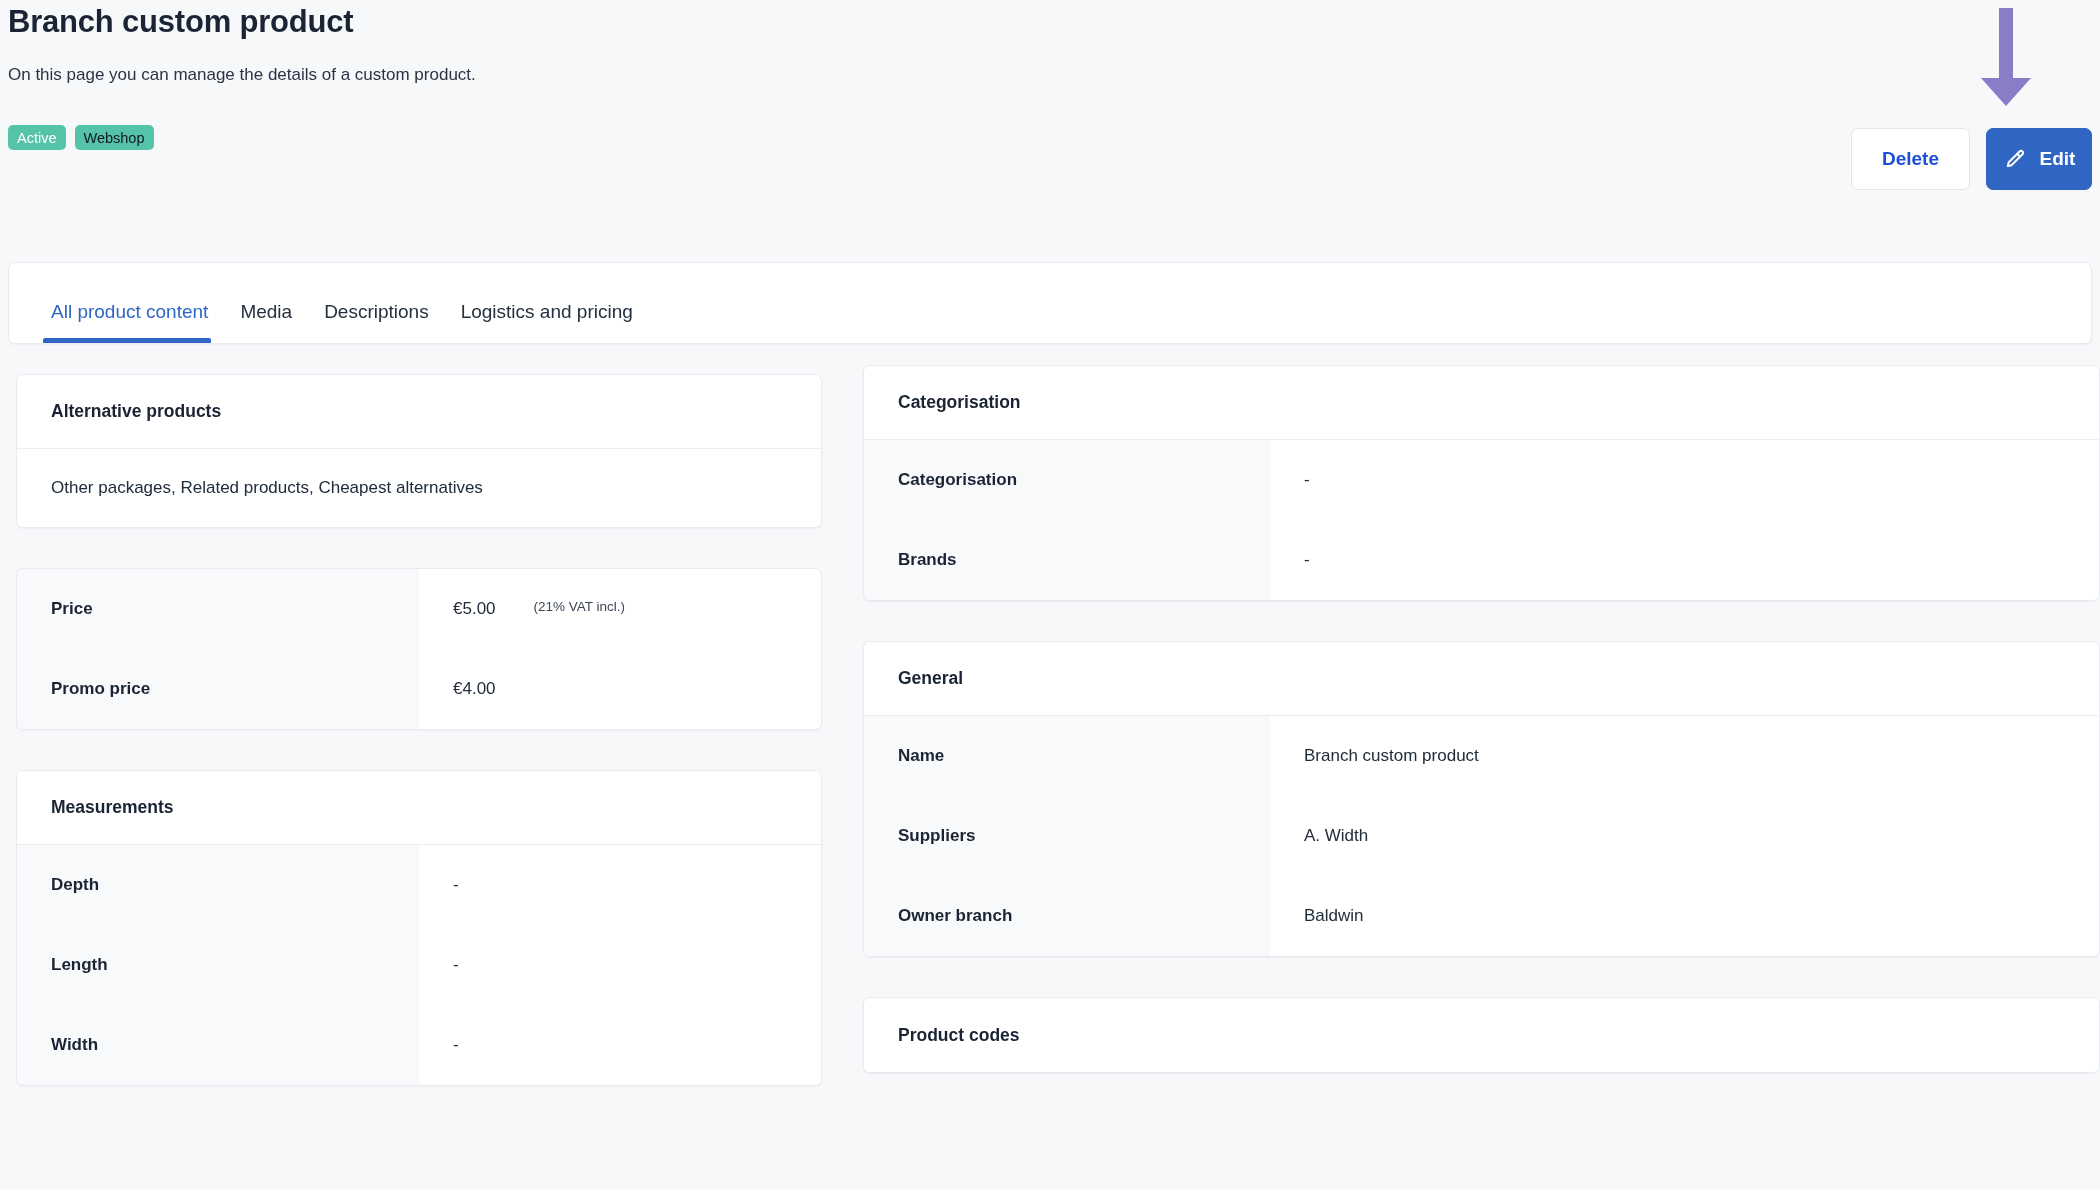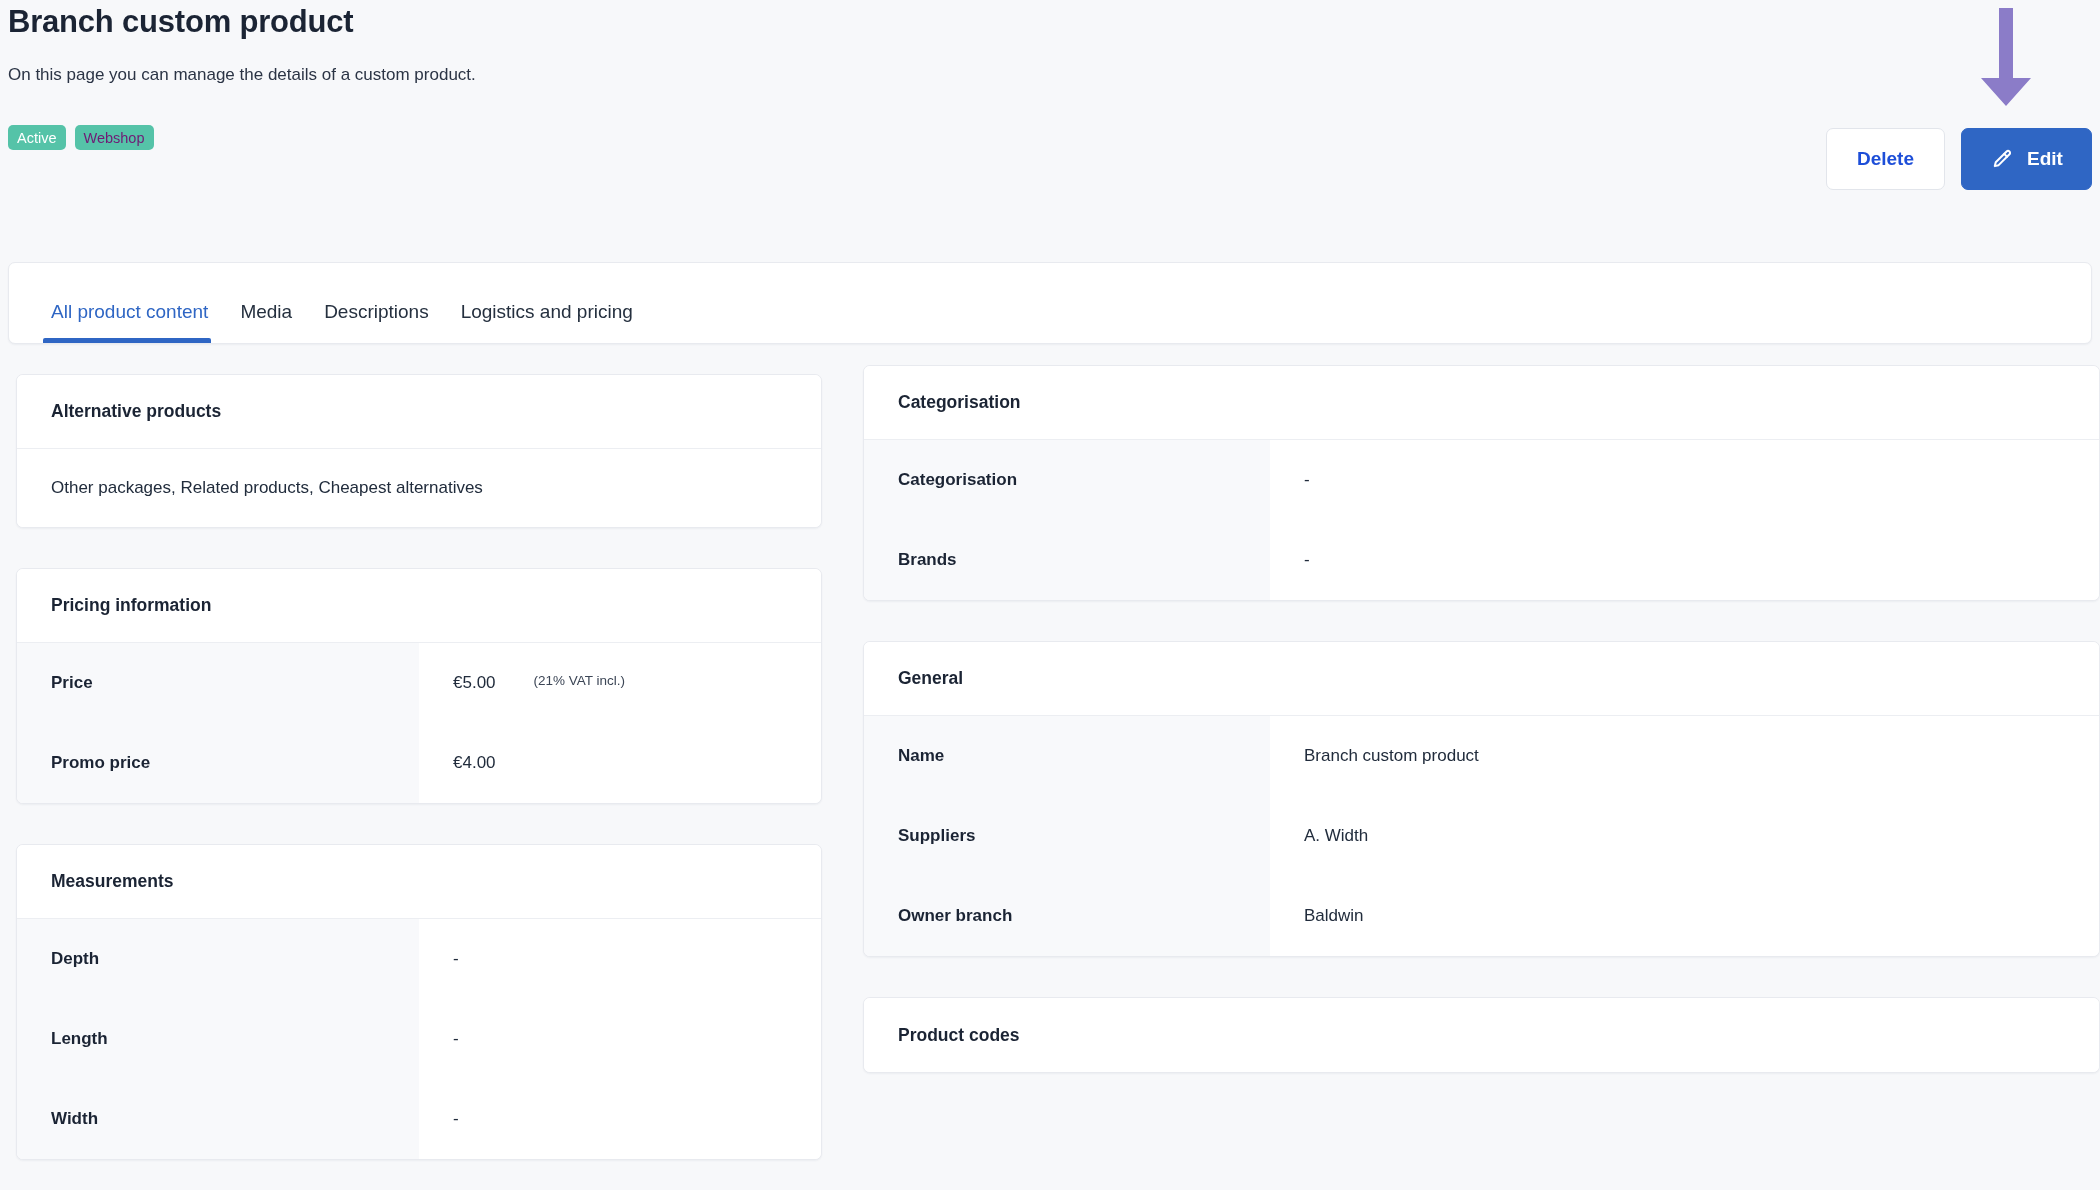--- a/index.html
+++ b/index.html
@@ -60,21 +60,21 @@
     padding: 0 9px;
     border-radius: 5px;
     font-size: 14.5px;
     font-weight: 500;
     background: #55c3a8;
     color: #ffffff;
     white-space: nowrap;
   }
 
   .badge.dark-text {
-    color: #701a75;
+    color: #0f172a;
   }
 
   
   .action-bar {
     position: absolute;
     right: 0;
     top: 128px;
     display: flex;
     gap: 16px;
     align-items: center;
@@ -94,21 +94,21 @@
   }
 
   .btn-secondary {
     width: 119px;
     background: #ffffff;
     border: 1px solid #e2e5eb;
     color: #1d4ed8;
   }
 
   .btn-primary {
-    width: 131px;
+    width: 106px;
     background: #2f66c4;
     border: 1px solid #2f66c4;
     color: #ffffff;
   }
 
   .pencil-icon {
     width: 23px;
     height: 23px;
     display: block;
     flex: none;
@@ -307,21 +307,20 @@
 <div class="columns">
 
   <div class="col-left">
 
     <div class="card">
       <div class="card-header">Alternative products</div>
       <div class="card-body-plain">Other packages, Related products, Cheapest alternatives</div>
     </div>
 
     <div class="card">
-      <div class="card-header">Pricing information</div>
       <div class="kv kv-left">
         <div class="kv-key">Price</div>
         <div class="kv-val">
           <span>€5.00</span>
           <span class="vat-note">(21% VAT incl.)</span>
         </div>
         <div class="kv-key">Promo price</div>
         <div class="kv-val">€4.00</div>
       </div>
     </div>

